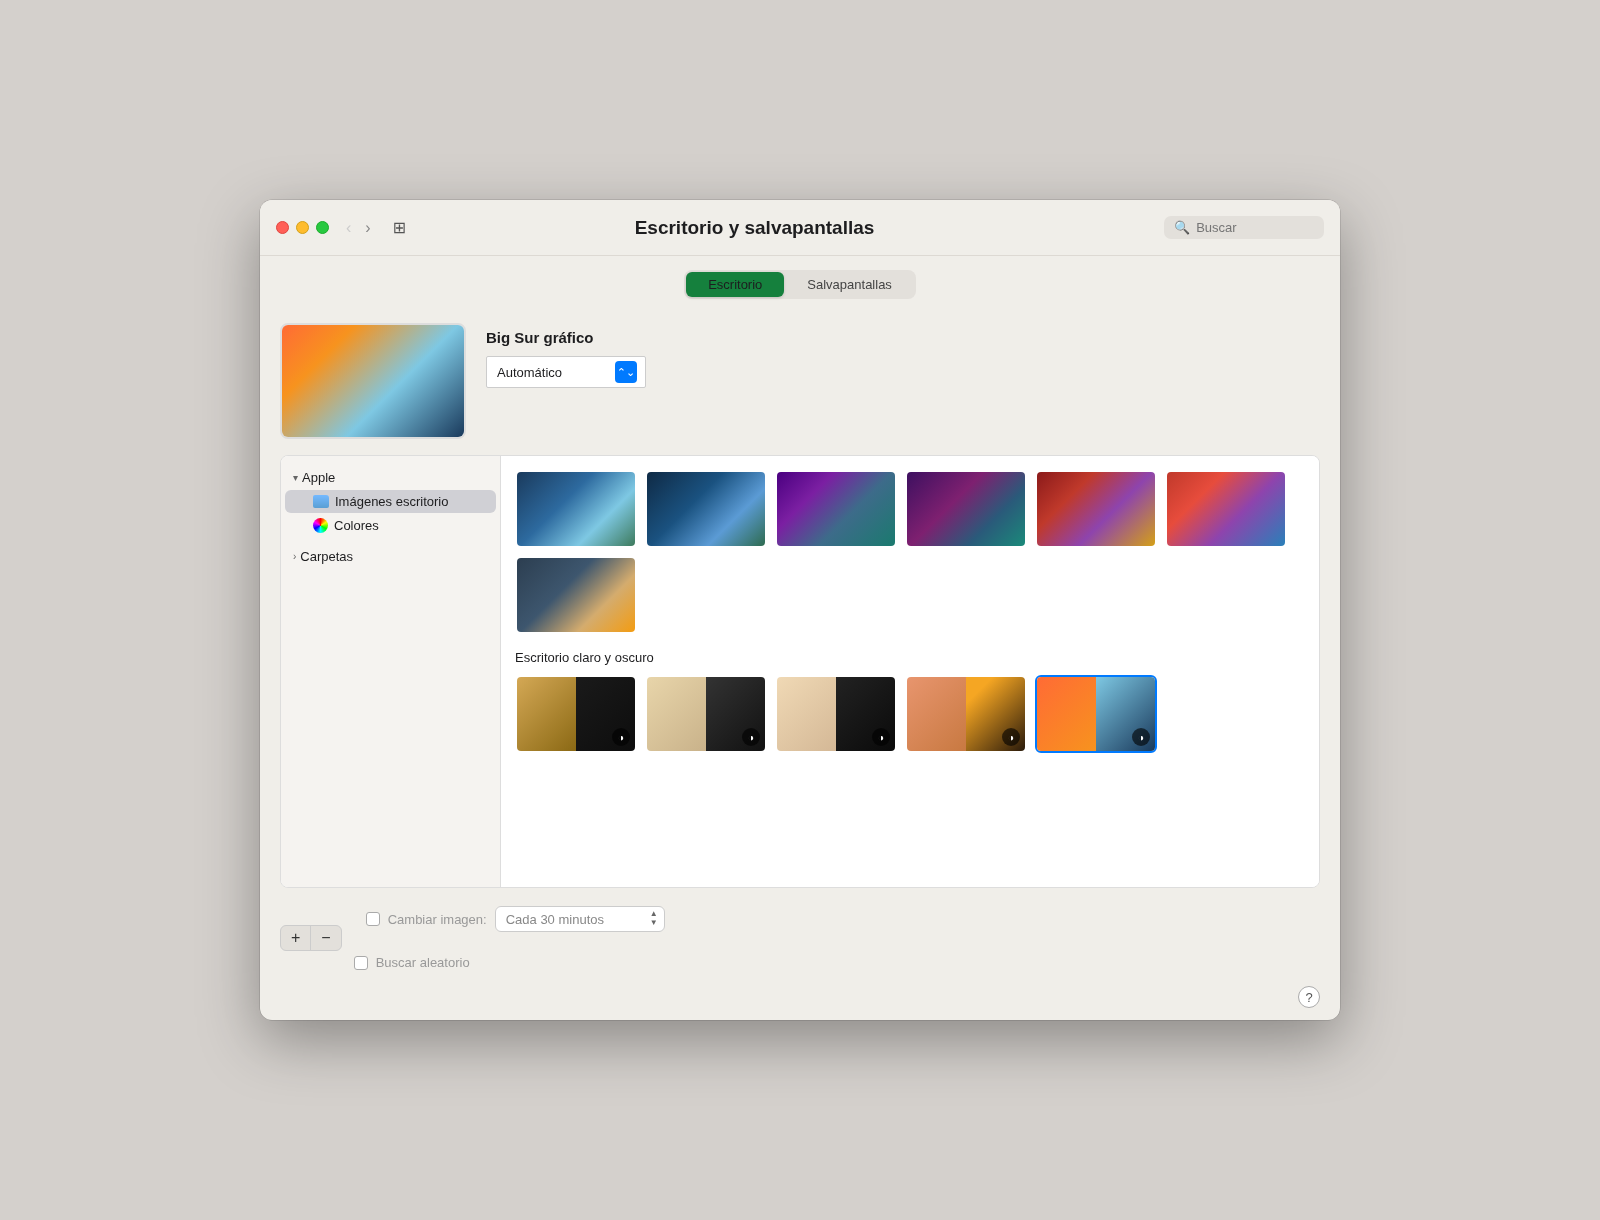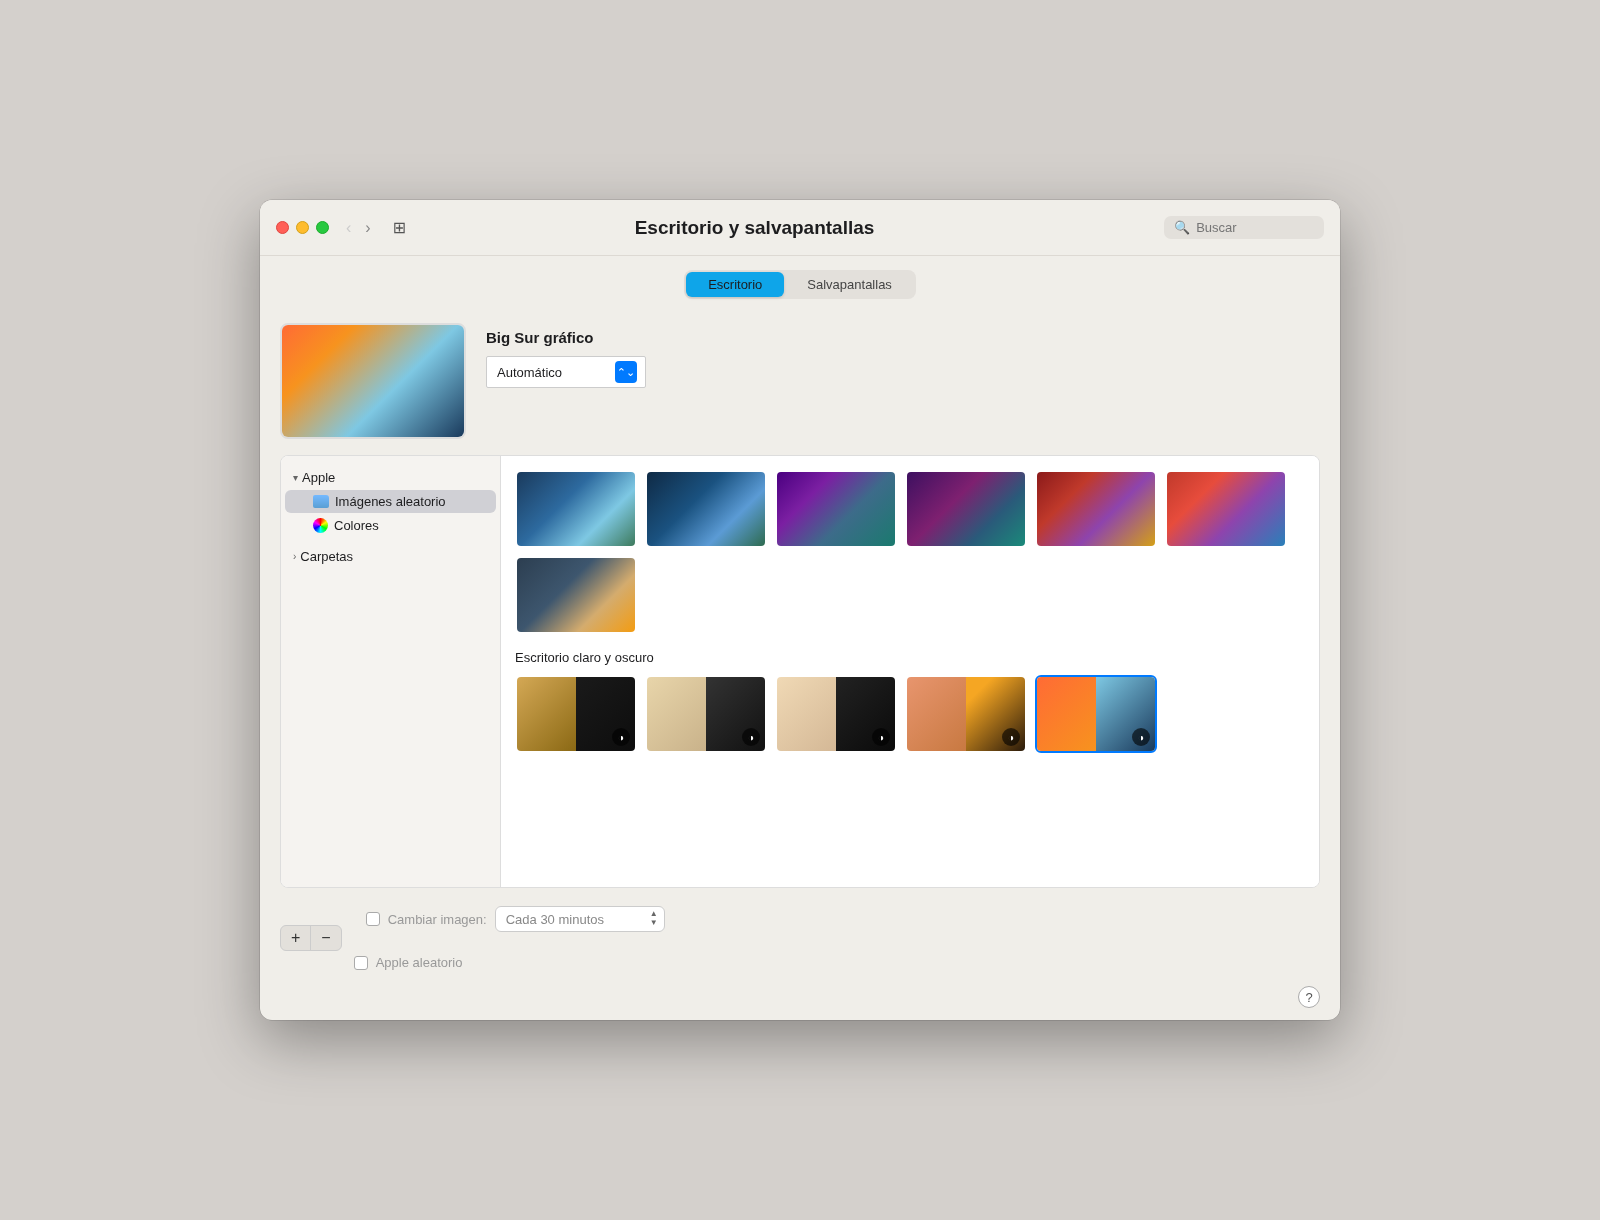--- a/index.html
+++ b/index.html
@@ -124,21 +124,21 @@
       padding: 5px 22px;
       border: none;
       border-radius: 6px;
       cursor: pointer;
       font-size: 13px;
       font-weight: 500;
       background: transparent;
       color: #444;
     }
     .tab-btn.active {
-      background: #0ea5e9;
+      background: #15803d;
       color: #1d1d1f;
       box-shadow: 0 1px 3px rgba(0,0,0,0.15);
     }
 
     
     .content {
       flex: 1;
       display: flex;
       flex-direction: column;
       padding: 0 20px 0 20px;
@@ -526,21 +526,21 @@
     <div class="main-pane">
 
       <div class="sidebar">
         <div class="sidebar-section">
           <div class="sidebar-group-header">
             <span class="chevron">▾</span>
             <span>Apple</span>
           </div>
           <div class="sidebar-item active">
             <div class="folder-icon"></div>
-            <span>Imágenes aleatorio</span>
+            <span>Imágenes escritorio</span>
           </div>
           <div class="sidebar-item">
             <div class="color-wheel-icon"></div>
             <span>Colores</span>
           </div>
         </div>
         <div class="sidebar-separator"></div>
         <div class="carpetas-item">
           <span class="chevron-right">›</span>
           <span>Carpetas</span>
@@ -634,21 +634,21 @@
           <div class="interval-dropdown">
             <span>Cada 30 minutos</span>
             <div class="interval-stepper">
               <span class="step-arrow">▲</span>
               <span class="step-arrow">▼</span>
             </div>
           </div>
         </div>
         <div class="random-order-row">
           <div class="checkbox"></div>
-          <span style="color:#999; font-size:13px;">Apple aleatorio</span>
+          <span style="color:#999; font-size:13px;">Buscar aleatorio</span>
         </div>
       </div>
 
       <div class="spacer"></div>
     </div>
 
     <div class="bottom-right">
       <div class="help-btn">?</div>
     </div>
 

